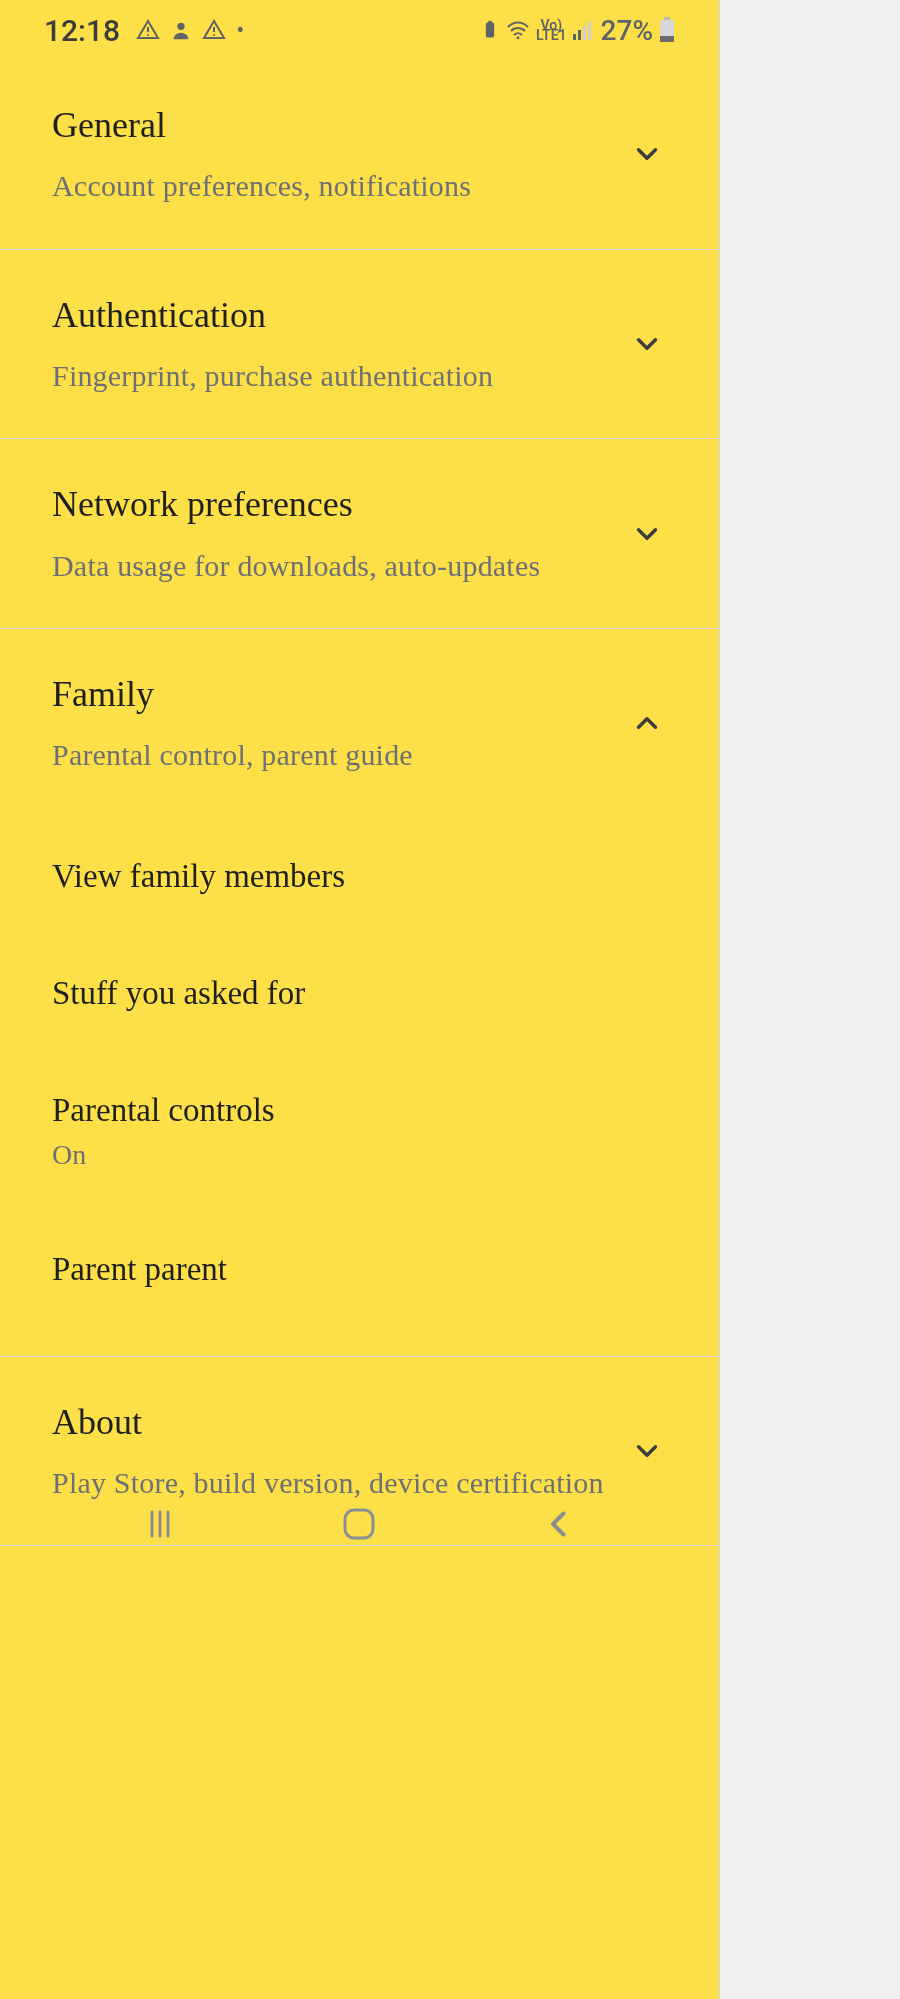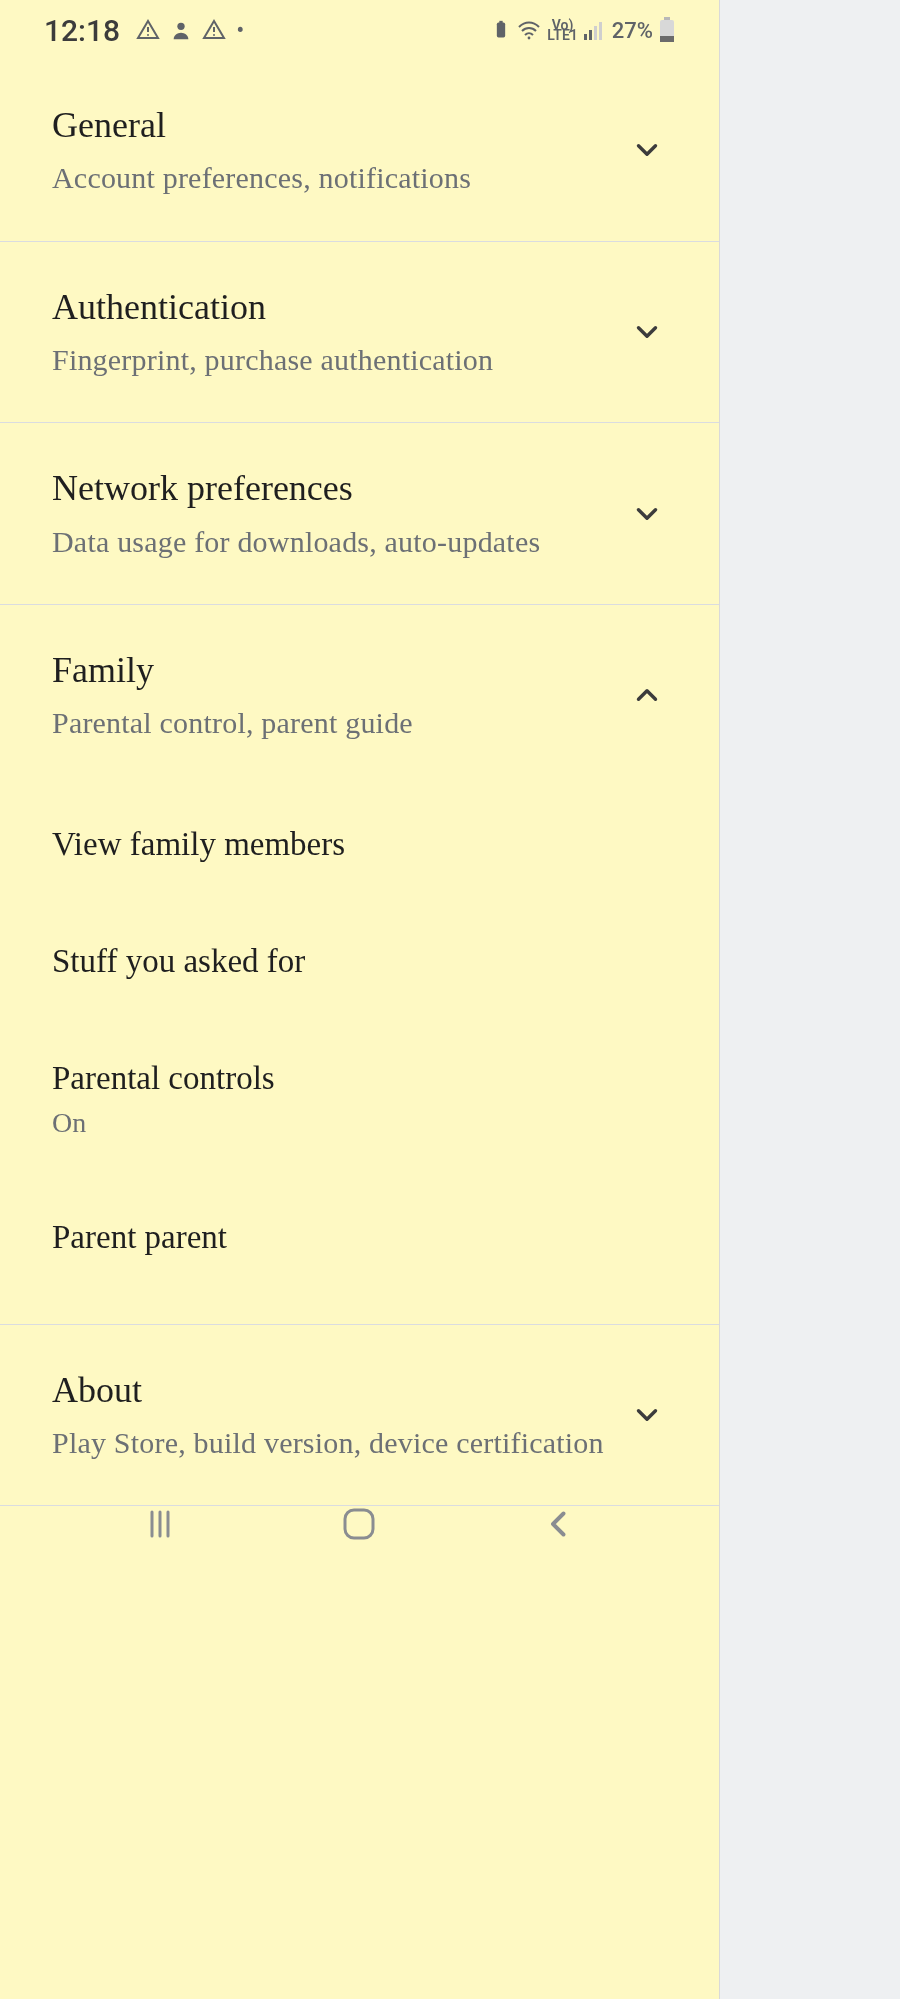--- a/index.html
+++ b/index.html
@@ -6,42 +6,42 @@
   html, body {
     width: 900px;
     height: 1999px;
     background: #eef0f2;
     font-family: Roboto, "Helvetica Neue", Arial, sans-serif;
     color: #1f1f1f;
   }
   .device {
     width: 720px;
     min-height: 1999px;
-    background: #fef9c3;
+    background: #fde047;
     position: relative;
     overflow: hidden;
     border-right: 1px solid #d9d9d9;
   }
 
   
   .status-bar {
     display: flex;
     align-items: center;
     justify-content: space-between;
     height: 60px;
     padding: 0 44px 0 44px;
     font-size: 26px;
     color: #5f6368;
   }
   .status-left { display: flex; align-items: center; gap: 10px; }
   .status-right { display: flex; align-items: center; gap: 6px; }
   .clock { font-size: 30px; font-weight: 500; margin-right: 6px; color:#3c3c3c;}
   .dot { font-size: 24px; line-height: 1; }
   .status-ico { display:inline-flex; }
-  .battery-pct { font-size: 22px; font-weight: 500; }
+  .battery-pct { font-size: 28px; font-weight: 500; }
   .lte-label { font-size: 14px; line-height: 10px; text-align:left; font-weight:600;}
   .lte-wrap { display:flex; flex-direction:column; align-items:center; }
 
   
   .settings-list { padding: 0; font-family: Liberation Serif, serif; }
   .section {
     padding: 44px 52px 44px 52px;
     border-bottom: 1px solid #dadce0;
     display: flex;
     align-items: center;
@@ -53,21 +53,21 @@
   .section .texts { flex: 1 1 auto; }
   .section-title {
     font-size: 36px;
     font-weight: 400;
     color: #1f1f1f;
     line-height: 1.2;
   }
   .section-sub {
     font-size: 30px;
     color: #6c7075;
-    margin-top: 12px;
+    margin-top: 20px;
     line-height: 1.25;
     font-weight: 400;
     letter-spacing: 0.2px;
   }
   .chevron {
     flex: 0 0 auto;
     width: 40px; height: 40px;
     display: flex; align-items: center; justify-content: center;
   }
   .sub-item {

